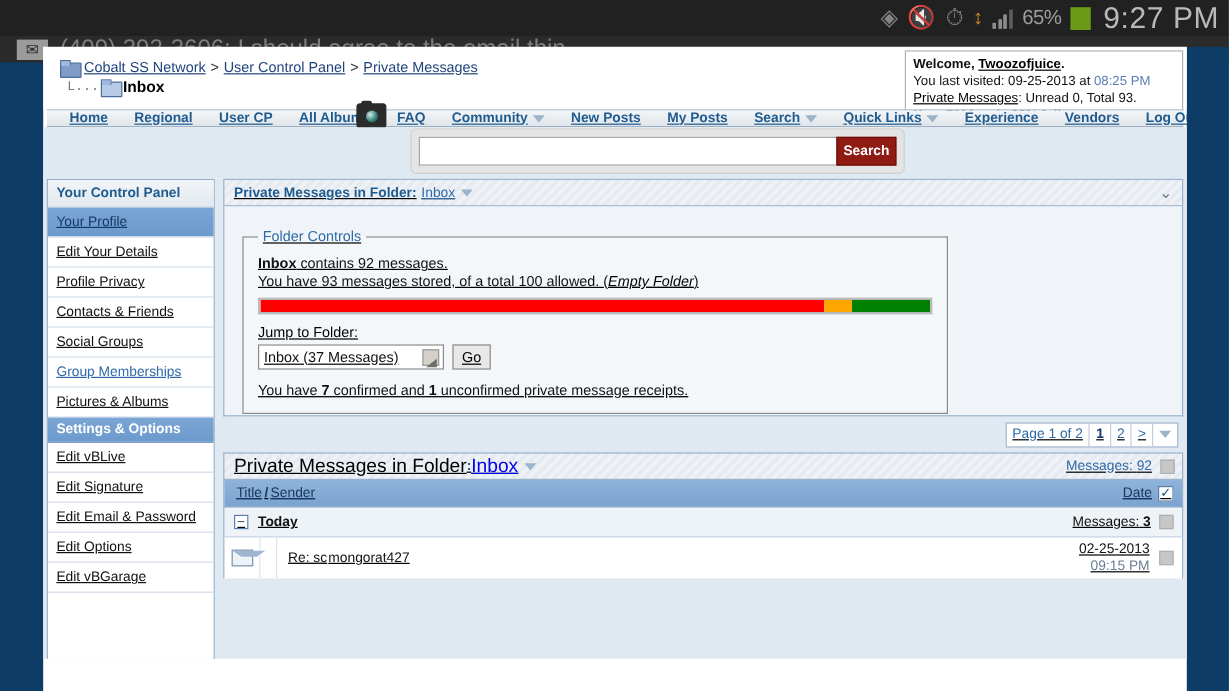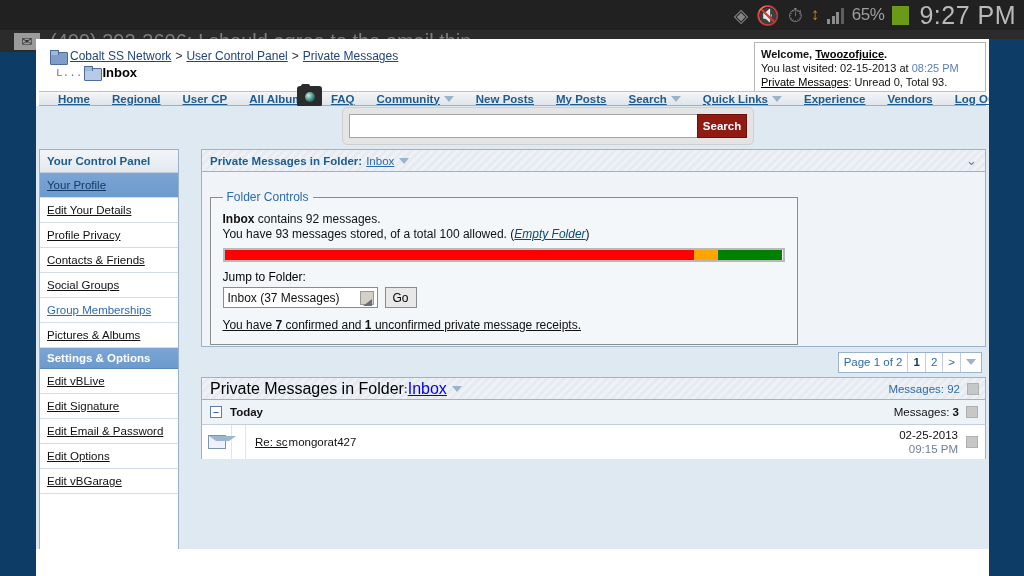--- a/index.html
+++ b/index.html
@@ -123,41 +123,41 @@
     flex: 1; border: 1px solid #a5a5a5; border-right: none; background: #fff;
     font-size: 12px; padding: 0 5px; outline: none; font-family: "Liberation Sans", sans-serif;
   }
   .searchbtn {
     width: 50px; background: #8f1b13; color: #fff; font-weight: bold; font-size: 11.5px;
     border: 1px solid #6d1009; display: flex; align-items: center; justify-content: center;
     cursor: pointer;
   }
 
   
-  .bodywrap { display: flex; background: #dfe9f2; height: 400px; padding: 0 3px; gap: 22px; }
+  .bodywrap { display: flex; background: #dfe9f2; height: 400px; padding: 0 3px; gap: 7px; }
 
   
   .sidebar { width: 140px; flex: 0 0 140px; border: 1px solid #9ab2cb; border-bottom: none; background: #fff; }
   .side-head {
     background: linear-gradient(#f2f5f8,#e3e9ef); color: #1f5b8f; font-weight: bold;
     font-size: 11.5px; padding: 5px 7px; border-bottom: 1px solid #c2cede;
   }
   .side-sec {
     background: linear-gradient(#7aa5d4,#6d9acd); color: #fff; font-weight: bold;
     font-size: 11.5px; padding: 4px 7px; border-bottom: 1px solid #5b86b8;
   }
   .side-item {
     padding: 6px 7px; font-size: 11.5px; border-bottom: 1px solid #d3dde8;
     color: #111; text-decoration: underline; white-space: nowrap; overflow: hidden;
   }
   .side-item.sel { background: linear-gradient(#7aa5d4,#6d9acd); color: #123a66; }
   .side-item.blue { color: #2f6aa8; }
 
   
-  .maincol { flex: 1; display: flex; flex-direction: column; gap: 0; }
+  .maincol { flex: 1; display: flex; flex-direction: column; gap: 0; text-decoration: underline; }
 
   .blockhead {
     height: 23px; background: repeating-linear-gradient(135deg,#eef2f6,#eef2f6 3px,#e5ebf1 3px,#e5ebf1 6px);
     border: 1px solid #9ab2cb; display: flex; align-items: center;
     padding: 0 6px 0 8px; position: relative;
   }
   .blockhead .t1 { color: #1f5b8f; font-weight: bold; font-size: 11.5px; }
   .blockhead .t2 { color: #2f6aa8; font-size: 11.5px; margin-left: 4px; }
   .collapse-dbl {
     position: absolute; right: 8px; top: 4px; color: #6b7a8a; font-size: 13px; line-height: 1;
@@ -327,21 +327,21 @@
       <span class="folder-ico open"></span>
       <span class="crumb-cur">Inbox</span>
     </div>
 
     <div class="welcomebox">
       <div>
         <span class="b">Welcome,</span>
         <a class="b u" href="#" style="color:#000">Twoozofjuice</a><span class="b">.</span>
       </div>
       <div>
-        <span>You last visited: 02-15-2013 at</span>
+        <span>You last visited: 09-25-2013 at</span>
         <span class="lt">08:25 PM</span>
       </div>
       <div>
         <a class="u" href="#" style="color:#000">Private Messages</a><span>: Unread 0, Total 93.</span>
       </div>
       <div class="b">Your PM box is 93% full.</div>
     </div>
   </div>
 
   <div class="navbar">
@@ -428,21 +428,21 @@
 
       <div class="panelbody">
         <div class="panel-inner">
           <fieldset class="fc">
             <legend>Folder Controls</legend>
 
             <div class="fc-line">
               <span class="b">Inbox</span><span> contains 92 messages.</span>
             </div>
             <div class="fc-line">
-              <span>You have 93 messages stored, of a total 100 allowed. (</span><a class="ital-u" href="#" style="color:#0c4a6e">Empty Folder</a><span>)</span>
+              <span>You have 93 messages stored, of a total 100 allowed. (</span><a class="ital-u" href="#" style="color:#000000">Empty Folder</a><span>)</span>
             </div>
 
             <div class="bar-outer">
               <span id="qb-used" style="width: 84.2105%; background: rgb(254, 0, 0);"></span>
               <span id="qb-warn" style="width: 4.21053%; background: rgb(255, 165, 0);"></span>
               <span id="qb-free" style="width: 11.5789%; background: rgb(0, 128, 0);"></span>
             </div>
 
             <div class="jump-label">Jump to Folder:</div>
             <div class="jumprow">
@@ -476,20 +476,29 @@
         <span class="t1">Private Messages in Folder</span>
           <span style="color:#1f5b8f;font-weight:bold;font-size:11.5px">:</span>
         <a class="t2" href="#">Inbox</a>
         <i class="caret" style="margin-left:5px"></i>
         <span class="right">
           <span class="msgcount"><span>Messages:</span> <span>92</span></span>
           <span class="cbox-gray"></span>
         </span>
       </div>
 
+      <div class="colrow">
+        <a href="#">Title</a>
+        <span class="sep">/</span>
+        <a href="#">Sender</a>
+        <span class="right">
+          <a href="#">Date</a>
+          <span class="cbox-check">✓</span>
+        </span>
+      </div>
 
       <div class="daterow">
         <span class="minus">−</span>
         <span class="lbl">Today</span>
         <span class="right">
           <span class="msgcount"><span>Messages:</span> <b>3</b></span>
           <span class="cbox-gray"></span>
         </span>
       </div>
 

